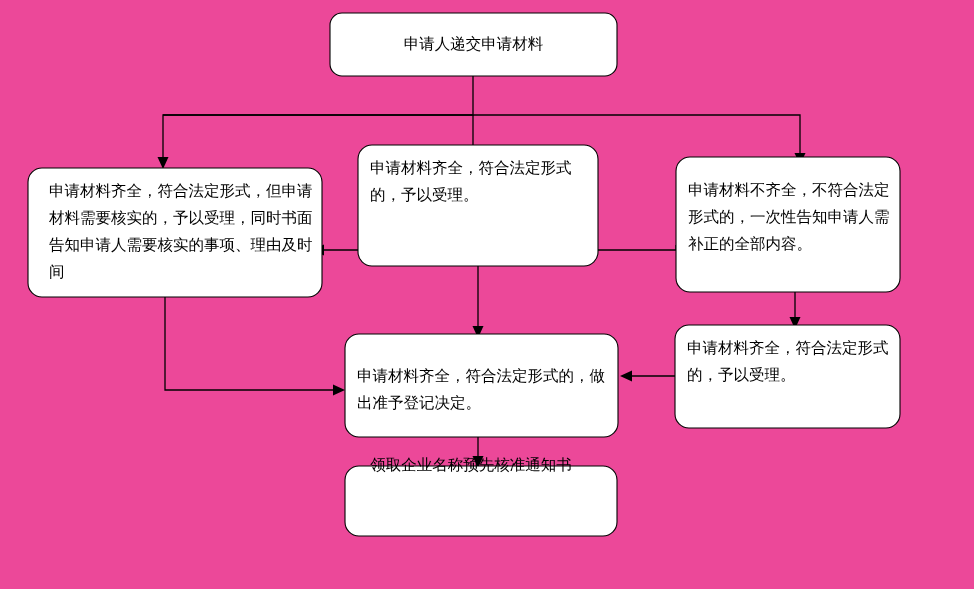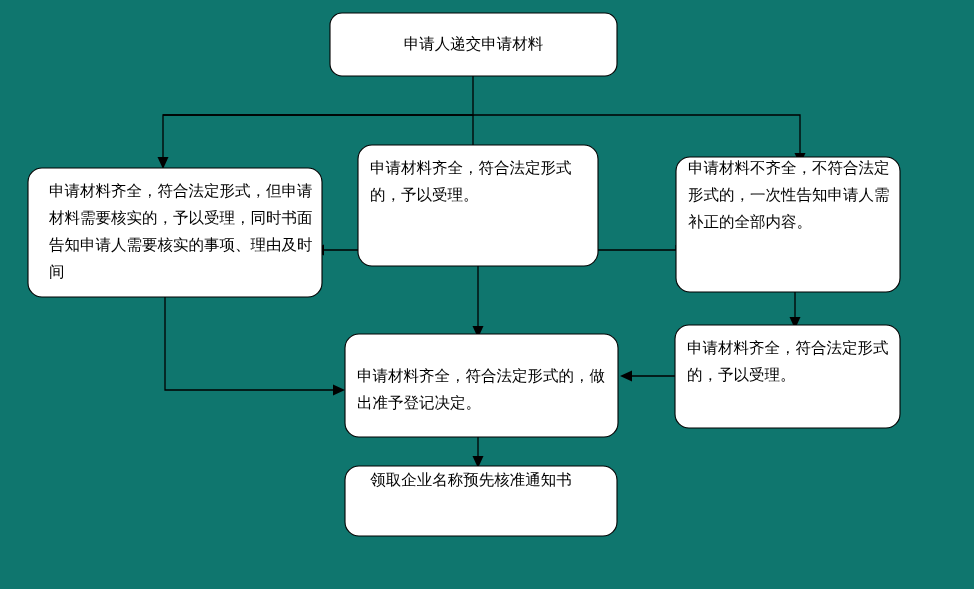--- a/index.html
+++ b/index.html
@@ -11,21 +11,21 @@
   body {
     width: 974px;
     height: 589px;
     font-family: "DejaVu Sans", "Liberation Sans", sans-serif;
     overflow: hidden;
   }
   #flowchart-root {
     position: relative;
     width: 974px;
     height: 589px;
-    background: #0f766e;
+    background: #ec4899;
   }
   svg.chart-svg {
     position: absolute;
     left: 0;
     top: 0;
     width: 974px;
     height: 589px;
   }
   .node-box {
     fill: #ffffff;
@@ -122,21 +122,21 @@
 
     <rect class="node-box" x="345" y="466" width="272" height="70" rx="14" ry="14"></rect>
   </svg>
 
   <div class="node-label centered" style="left:330px; top:31px; width:287px;">申请人递交申请材料</div>
 
   <div class="node-label" style="left:43px; top:178px; width:282px; padding:0 6px;">申请材料齐全，符合法定形式，但申请材料需要核实的，予以受理，同时书面告知申请人需要核实的事项、理由及时间</div>
 
   <div class="node-label" style="left:364px; top:155px; width:232px; padding:0 6px;">申请材料齐全，符合法定形式的，予以受理。</div>
 
-  <div class="node-label" style="left:682px; top:155px; width:216px; padding:0 6px;">申请材料不齐全，不符合法定形式的，一次性告知申请人需补正的全部内容。</div>
+  <div class="node-label" style="left:682px; top:176px; width:216px; padding:0 6px;font-family:Liberation Serif, serif;">申请材料不齐全，不符合法定形式的，一次性告知申请人需补正的全部内容。</div>
 
   <div class="node-label" style="left:351px; top:363px; width:265px; padding:0 6px;">申请材料齐全，符合法定形式的，做出准予登记决定。</div>
 
   <div class="node-label" style="left:681px; top:335px; width:217px; padding:0 6px;">申请材料齐全，符合法定形式的，予以受理。</div>
 
-  <div class="node-label centered" style="left:345px; top:468px; width:252px;font-family:Liberation Mono, monospace;">领取企业名称预先核准通知书</div>
+  <div class="node-label centered" style="left:345px; top:452px; width:252px;">领取企业名称预先核准通知书</div>
 
 </div>
 
 </body></html>

